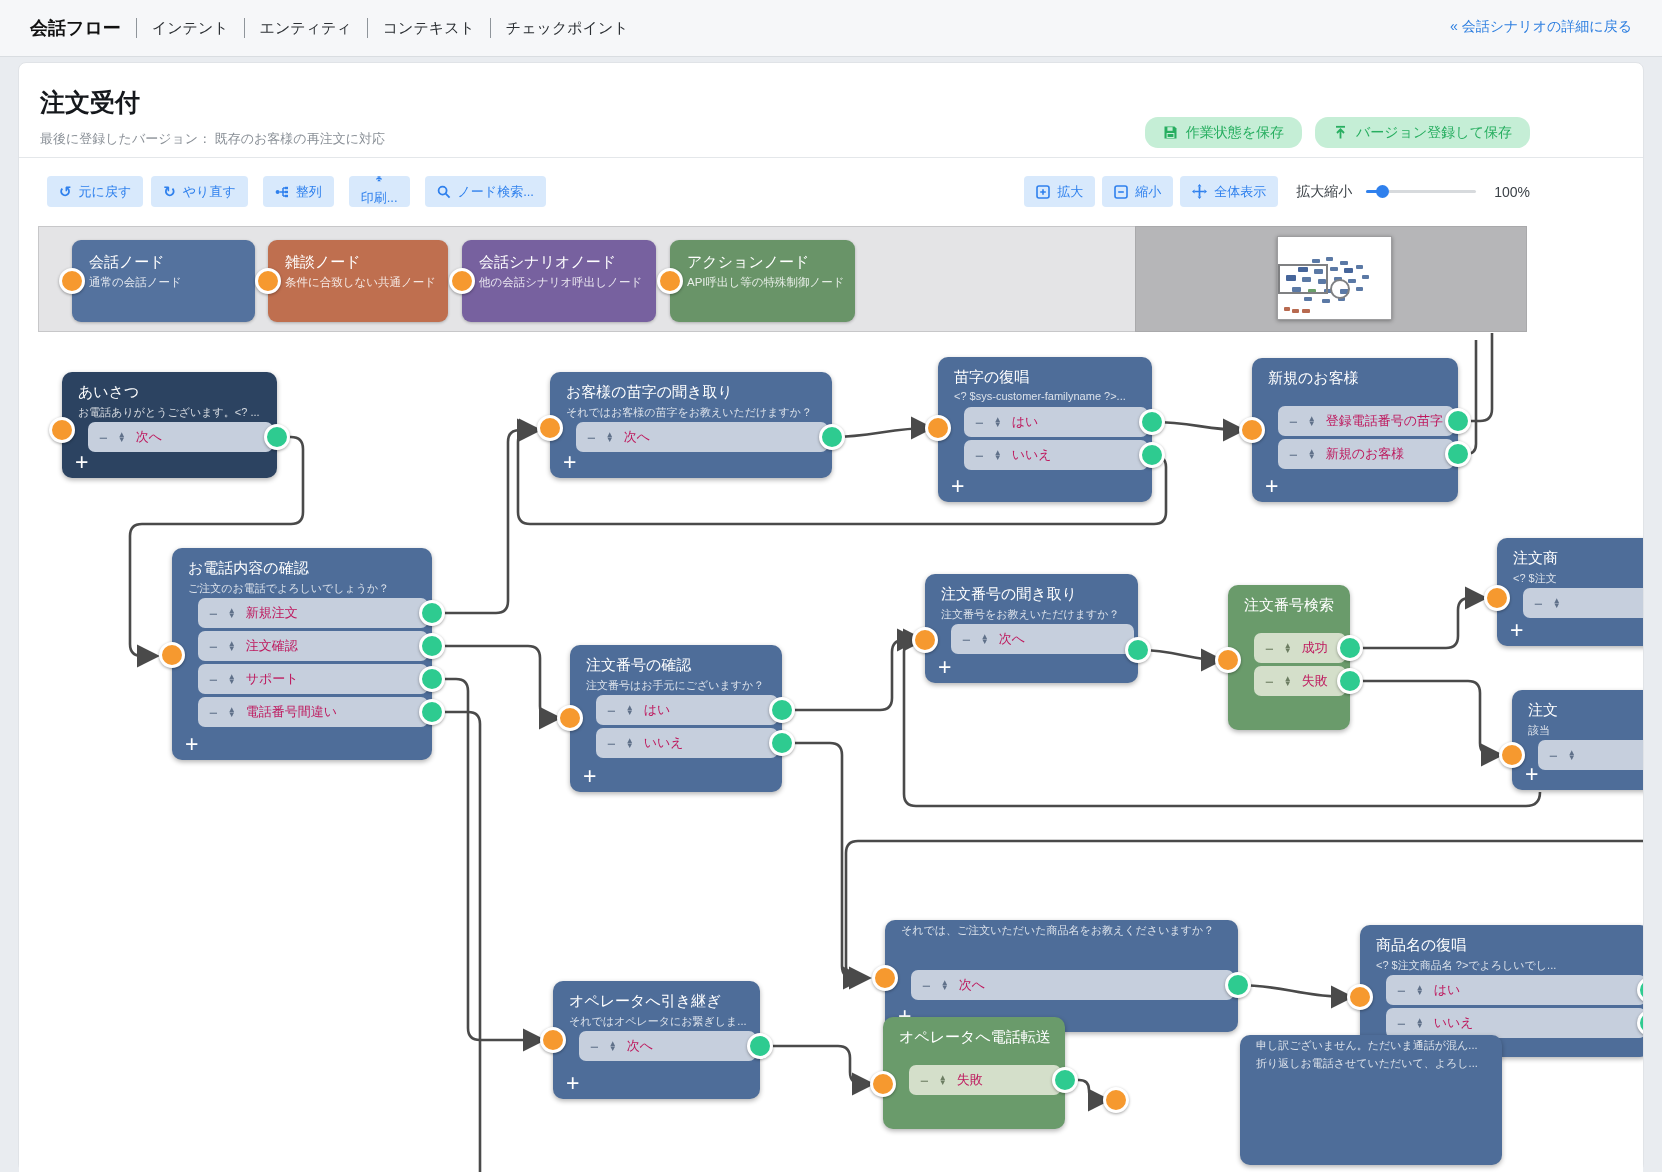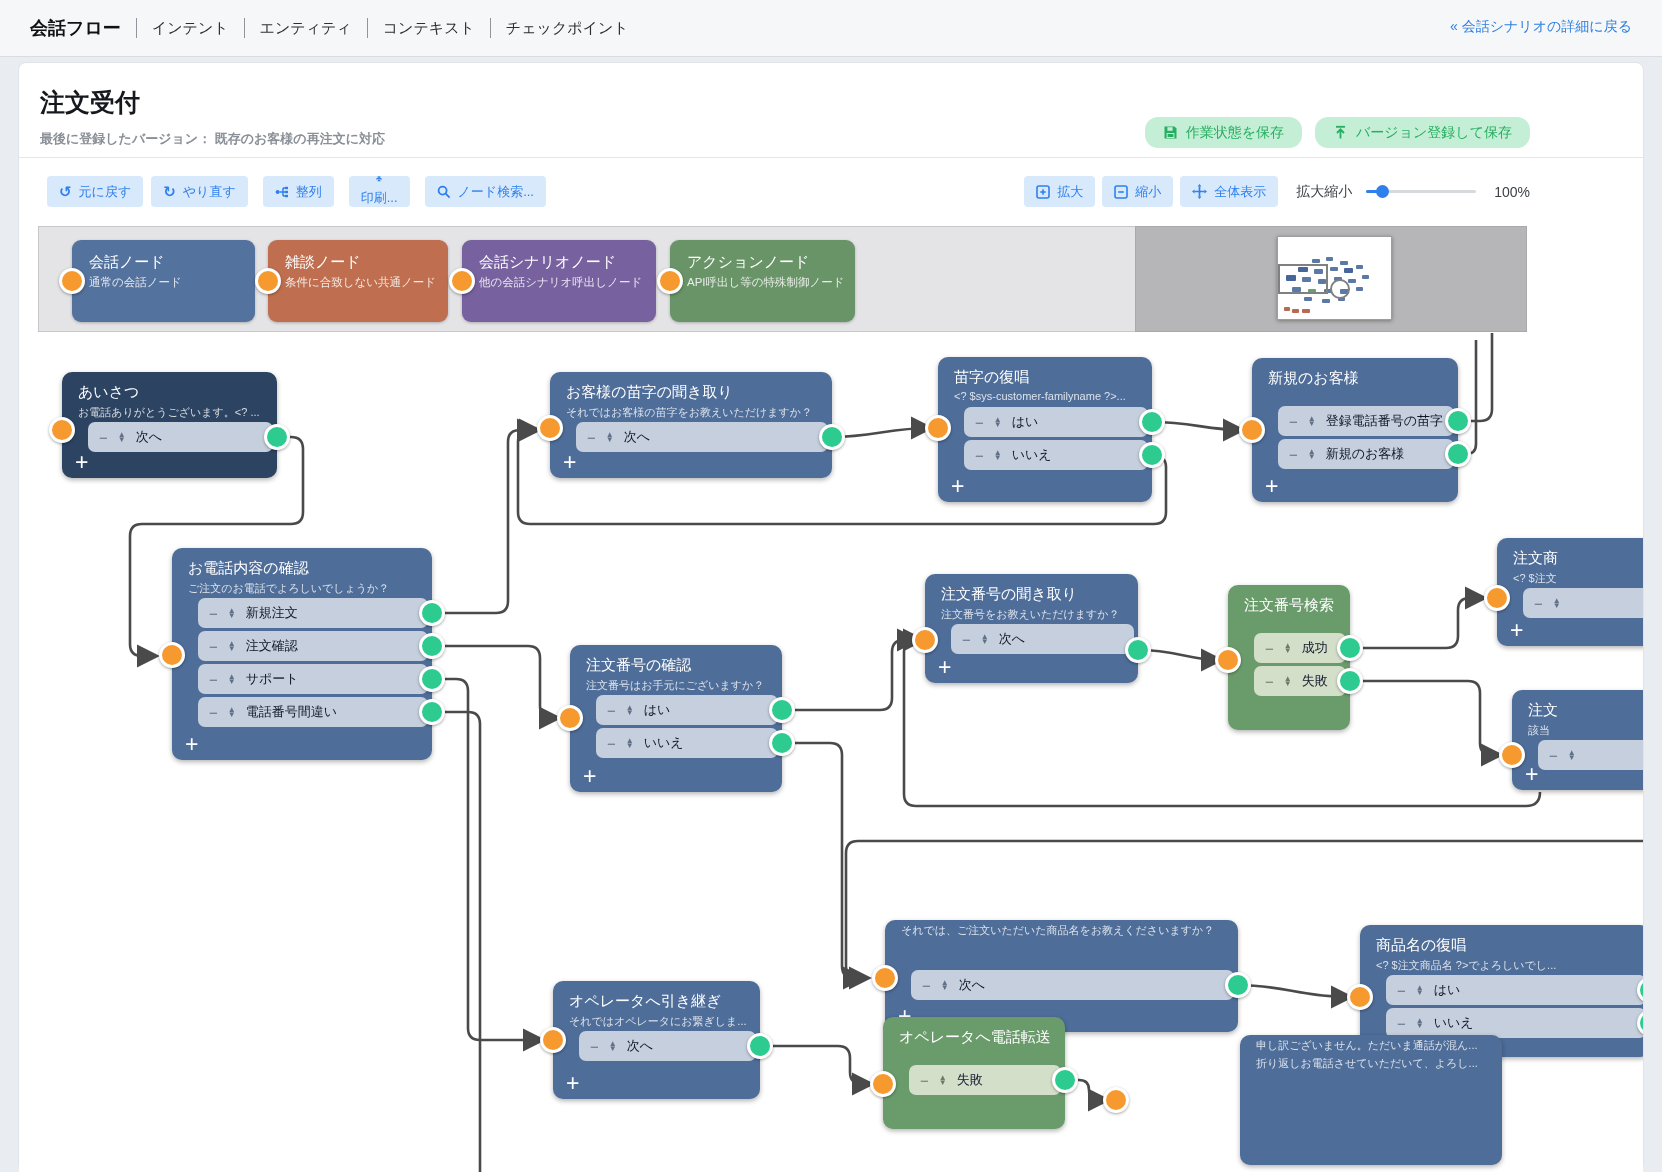--- a/index.html
+++ b/index.html
@@ -11,21 +11,21 @@
           border-bottom:1px solid #d9dde1;display:flex;align-items:center;}
   .tabs{display:flex;align-items:center;margin-left:30px;}
   .tab{font-size:15px;color:#2b2f33;padding:0 15px;cursor:default;white-space:nowrap;}
   .tab.active{font-size:18px;font-weight:bold;color:#111;padding-left:0;}
   .tabsep{width:1px;height:20px;background:#8f959b;}
   .backlink{position:absolute;right:30px;top:18px;font-size:14px;color:#2e7fe0;}
   
   .panel{position:absolute;left:18px;top:62px;width:1626px;height:1110px;background:#fff;
          border:1px solid #e0e3e7;border-radius:8px;box-sizing:border-box;}
   .pagetitle{position:absolute;left:40px;top:86px;font-size:25px;font-weight:bold;color:#15181c;}
-  .versionline{position:absolute;left:40px;top:130px;font-size:13px;color:#8a9097;font-weight:bold;}
+  .versionline{position:absolute;left:40px;top:130px;font-size:13px;color:#8a9097;}
   .hdrbtns{position:absolute;top:117px;right:132px;display:flex;gap:13px;}
   .gbtn{height:31px;display:flex;align-items:center;gap:8px;padding:0 18px;border-radius:13px;
         background:#c5eed6;color:#27ae60;font-size:14px;cursor:pointer;white-space:nowrap;}
   .hdr-divider{position:absolute;left:19px;top:157px;width:1624px;height:1px;background:#e4e7ea;}
   
   .toolbar-left{position:absolute;left:47px;top:176px;display:flex;align-items:center;}
   .toolbar-right{position:absolute;right:132px;top:176px;display:flex;align-items:center;}
   .tbtn{height:31px;display:flex;align-items:center;gap:7px;padding:0 12px;border-radius:4px;
         background:#d8e9fc;color:#2f80ed;font-size:13px;cursor:pointer;white-space:nowrap;}
   .tbtn .glyph{font-size:15px;font-weight:bold;line-height:1;}
@@ -58,21 +58,21 @@
   .node.green{background:#6a9b6b;}
   .node .ttl{font-size:15px;color:#fff;padding:11px 12px 0 16px;white-space:nowrap;overflow:hidden;}
   .node .sub{font-size:11px;color:rgba(255,255,255,.8);padding:3px 12px 0 16px;white-space:nowrap;overflow:hidden;}
   .row{position:absolute;left:26px;right:4px;height:30px;border-radius:7px;display:flex;align-items:center;
        gap:10px;padding:0 11px;box-sizing:border-box;background:#c6cfdd;}
   .node.green .row{background:#d4dfca;}
   .row .ctrl{display:flex;align-items:center;gap:10px;color:#5f7089;}
   .node.green .row .ctrl{color:#6c7d62;}
   .row .minus{font-size:15px;line-height:1;}
   .row .updn{display:flex;flex-direction:column;font-size:8px;line-height:5px;}
-  .row .lbl{font-size:13px;color:#0f172a;white-space:nowrap;overflow:hidden;}
+  .row .lbl{font-size:13px;color:#be185d;white-space:nowrap;overflow:hidden;}
   .plus{position:absolute;left:13px;bottom:2px;color:#fff;font-size:23px;font-weight:300;}
   .port{position:absolute;width:20px;height:20px;border-radius:50%;border:3px solid #fff;
         box-shadow:0 1px 3px rgba(0,0,0,.35);z-index:5;box-sizing:content-box;}
   .port.orange{background:#f6992f;}
   .port.green{background:#2ecb90;}
   .ico{display:inline-flex;}
 </style>
 </head>
 <body>
 

